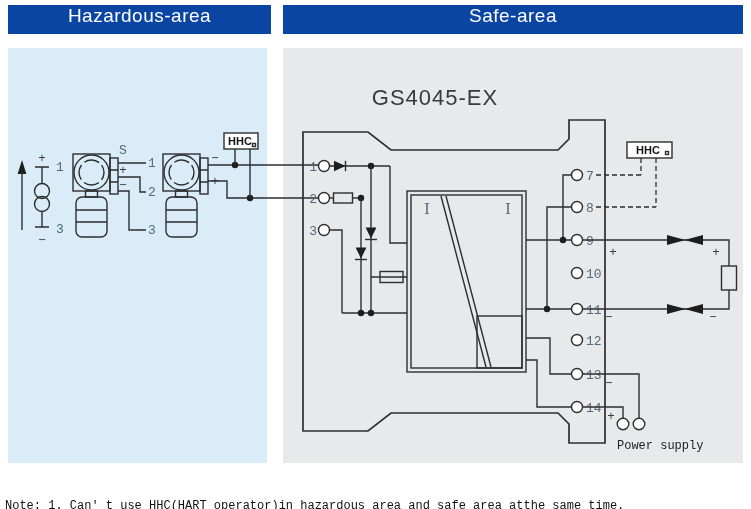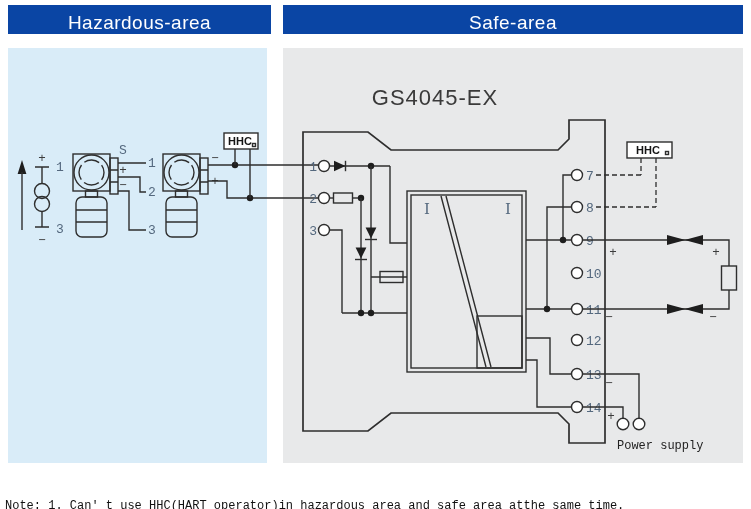--- a/index.html
+++ b/index.html
@@ -1,19 +1,19 @@
 <!DOCTYPE html>
 <html><head>
 <meta charset="utf-8">
 <style>
   html,body{margin:0;padding:0;background:#fff;}
   .stage{position:relative;width:751px;height:509px;background:#ffffff;overflow:hidden;
          font-family:"Liberation Sans",sans-serif;}
   .hdr{position:absolute;top:5px;height:29px;background:#0a45a4;color:#ffffff;
-       display:flex;align-items:flex-end;justify-content:center;font-size:19px;letter-spacing:.5px;}
+       display:flex;align-items:flex-start;justify-content:center;font-size:19px;letter-spacing:.5px;}
   .hdr-hazard{left:8px;width:263px;}
   .hdr-safe{left:283px;width:460px;}
   .panel{position:absolute;top:48px;height:415px;}
   .panel-hazard{left:8px;width:259px;background:#d9ecf8;}
   .panel-safe{left:283px;width:460px;background:#e8e9ea;}
   svg.diagram{position:absolute;left:0;top:0;}
   .wire{stroke:#2e2e2e;stroke-width:1.4;fill:none;}
   .outline{stroke:#2e2e2e;stroke-width:1.7;fill:none;}
   .boxw{stroke:#2e2e2e;stroke-width:1.4;fill:#ffffff;}
   .boxp{stroke:#2e2e2e;stroke-width:1.4;fill:#e8e9ea;}

